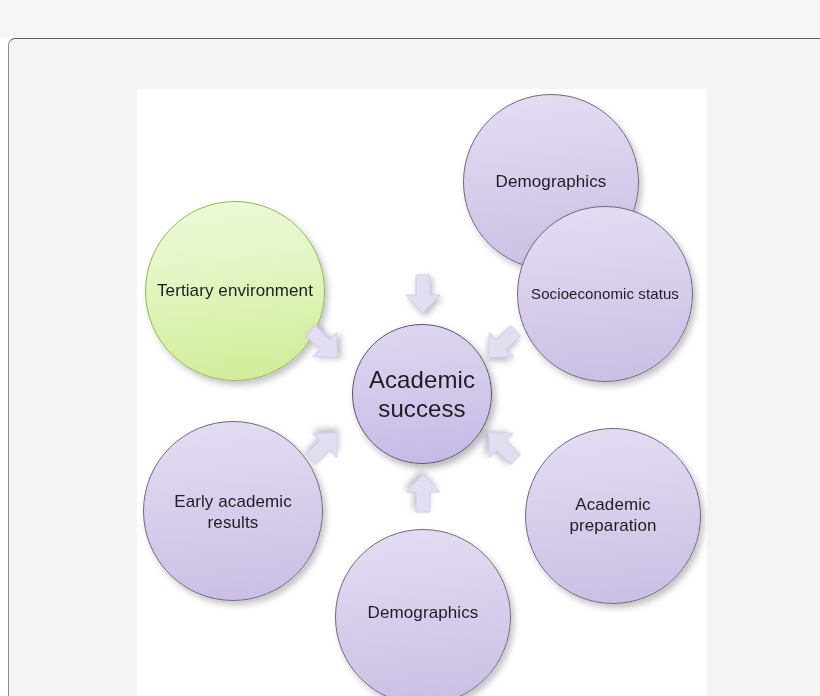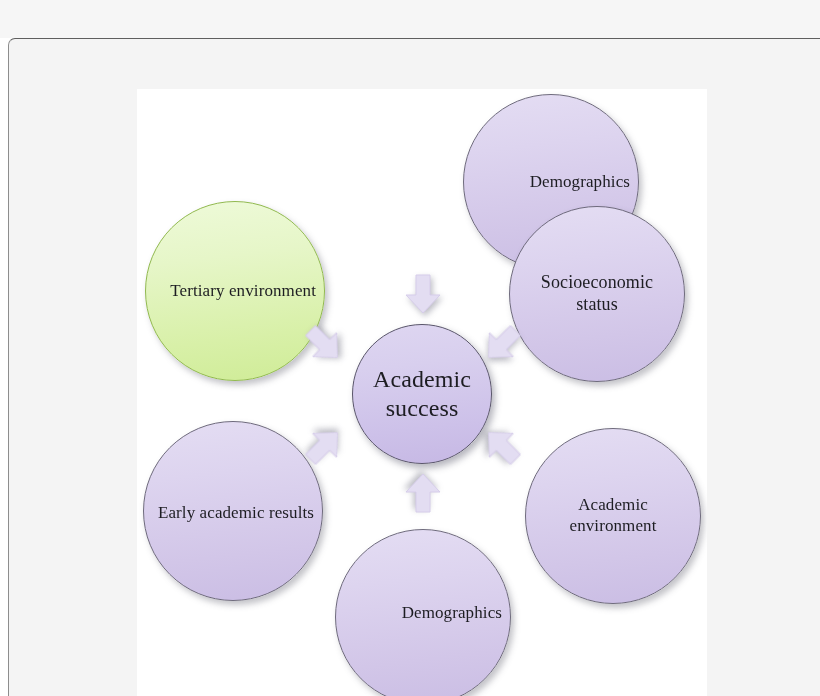--- a/index.html
+++ b/index.html
@@ -49,47 +49,46 @@
     background: #ffffff;
     overflow: hidden;
   }
 
   
   .node {
     position: absolute;
     border-radius: 50%;
     display: flex;
     align-items: center;
-    justify-content: flex-end;
+    justify-content: center;
     text-align: center;
     box-sizing: border-box;
     color: #1d1d22;
     line-height: 1.22;
     letter-spacing: .1px;
     box-shadow: 3px 4px 6px rgba(80, 80, 95, .34);
-    font-family: Liberation Serif, serif;
   }
   .node-purple {
     background: linear-gradient(173deg, #e4ddf3 0%, #ddd4ef 30%, #d2c6e8 72%, #cabde4 100%);
     border: 1px solid #6e6a7c;
   }
   .node-green {
     background: linear-gradient(173deg, #eefad9 0%, #e6f6c8 32%, #d8f0a8 74%, #cfec97 100%);
     border: 1px solid #91b94f;
   }
   .node-center {
     background: linear-gradient(173deg, #ded6f1 0%, #d8cfee 30%, #cdc1e9 72%, #c6b8e4 100%);
     border: 1px solid #59556a;
     box-shadow: 3px 4px 7px rgba(70, 70, 90, .40);
   }
   .node span { display: block; padding: 0 8px; }
 
   
   #node-demographics      { left: 326px; top:  5px; width: 176px; height: 176px; font-size: 17px; }
-  #node-socioeconomic     { left: 372px; top: 117px; width: 176px; height: 176px; font-size: 18px; }
+  #node-socioeconomic     { left: 380px; top: 117px; width: 176px; height: 176px; font-size: 15px; }
   #node-academic-prep     { left: 388px; top: 339px; width: 176px; height: 176px; font-size: 17px; }
   #node-transitioning     { left: 198px; top: 440px; width: 176px; height: 176px; font-size: 17px; }
   #node-early-results     { left:   6px; top: 332px; width: 180px; height: 180px; font-size: 17px; }
   #node-tertiary          { left:   8px; top: 112px; width: 180px; height: 180px; font-size: 17px; }
   #node-center            { left: 215px; top: 235px; width: 140px; height: 140px; font-size: 24px; }
 
   #node-transitioning span { transform: translateY(-4px); }
   #node-early-results span { transform: translateY(2px); }
 
   
@@ -122,21 +121,21 @@
 
       <div class="node node-purple" id="node-demographics">
         <span>Demographics</span>
       </div>
 
       <div class="node node-purple" id="node-socioeconomic">
         <span>Socioeconomic status</span>
       </div>
 
       <div class="node node-purple" id="node-academic-prep">
-        <span>Academic environment</span>
+        <span>Academic preparation</span>
       </div>
 
       <div class="node node-purple" id="node-transitioning">
         <span>Demographics</span>
       </div>
 
       <div class="node node-purple" id="node-early-results">
         <span>Early academic results</span>
       </div>
 

